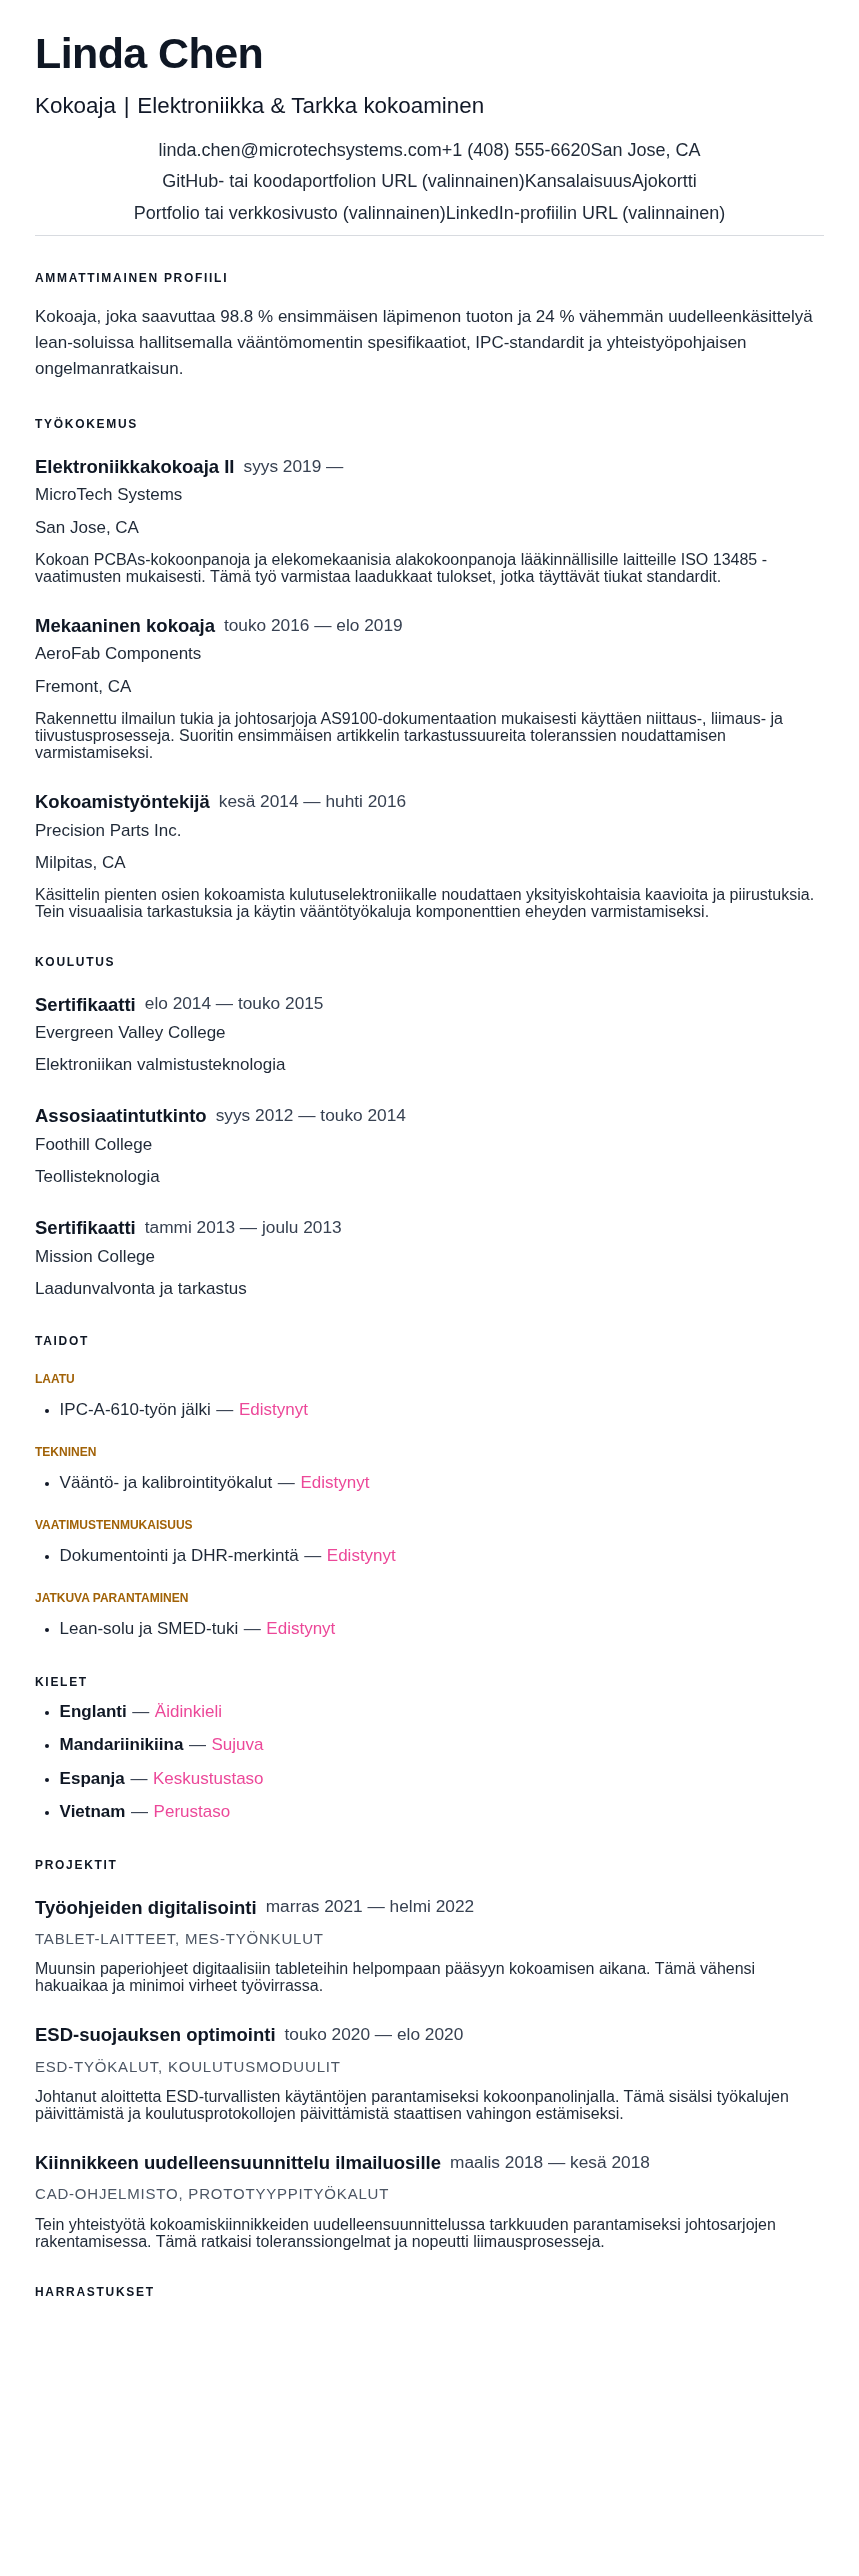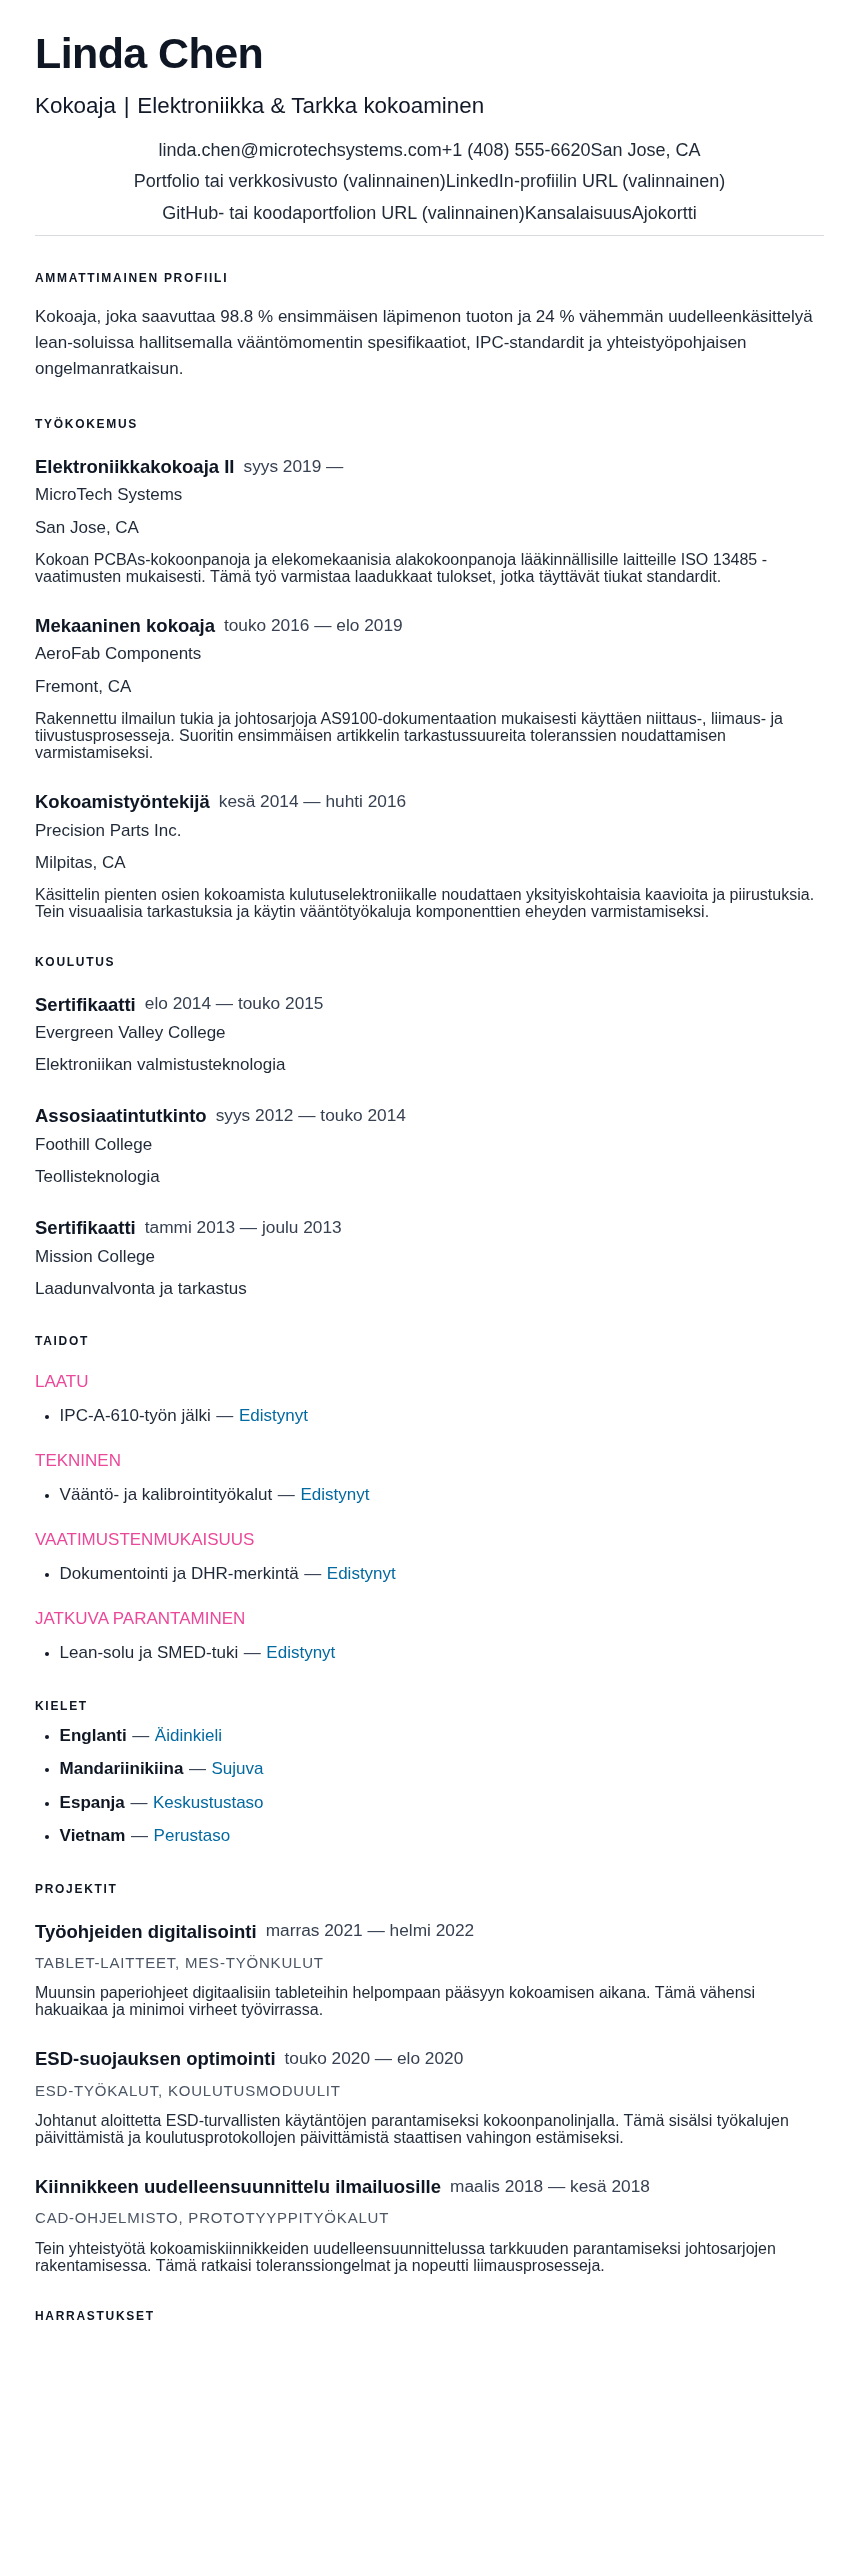--- a/index.html
+++ b/index.html
@@ -104,41 +104,41 @@
     margin-top: 11.2px;
     font-size: 15px;
     letter-spacing: 0.8px;
     text-transform: uppercase;
     color: #4b5563;
   }
 
   
   .skill-category {
     margin-top: 24.6px;
-    font-size: 17px;
-    font-weight: 400;
+    font-size: 12px;
+    font-weight: 700;
     text-transform: uppercase;
-    color: #ec4899;
+    color: #a16207;
   }
   ul.dot-list {
     margin-top: 12.3px;
     padding-left: 24.6px;
     list-style: disc;
   }
   ul.dot-list li {
     font-size: 17px;
     line-height: 1.3;
     color: #1f2937;
     margin-top: 11.2px;
   }
   ul.dot-list li:first-child { margin-top: 0; }
   ul.dot-list li::marker { color: #111827; font-size: 14.5px; }
   .lang-name { font-weight: 700; color: #0f1724; }
   .dash { margin: 0 5.6px; color: #374151; }
-  .level { color: #0369a1; text-align: center; }
+  .level { color: #ec4899; text-align: center; }
 
   
   .cert-name { font-size: 18.5px; font-weight: 700; color: #0f1724; }
   .cert-org { margin-top: 7.8px; font-size: 17px; color: #1f2937; }
   .cert-date {
     margin-top: 9px;
     font-size: 15px;
     letter-spacing: 0.8px;
     text-transform: uppercase;
     color: #4b5563;
@@ -154,24 +154,24 @@
 
     <div class="subtitle">
       <span>Kokoaja</span><span class="sep">|</span><span>Elektroniikka &amp; Tarkka kokoaminen</span>
     </div>
 
     <div class="contact-block">
       <div class="contact-row">
         <span>linda.chen@microtechsystems.com</span><span>+1 (408) 555-6620</span><span>San Jose, CA</span>
       </div>
       <div class="contact-row">
+        <span>GitHub- tai koodaportfolion URL (valinnainen)</span><span>Kansalaisuus</span><span>Ajokortti</span>
+      </div>
+      <div class="contact-row">
         <span>Portfolio tai verkkosivusto (valinnainen)</span><span>LinkedIn-profiilin URL (valinnainen)</span>
-      </div>
-      <div class="contact-row">
-        <span>GitHub- tai koodaportfolion URL (valinnainen)</span><span>Kansalaisuus</span><span>Ajokortti</span>
       </div>
     </div>
 
     <hr class="divider">
   </header>
 
   <section class="section">
     <h2 class="section-label">AMMATTIMAINEN PROFIILI</h2>
     <p class="profile-text">Kokoaja, joka saavuttaa 98.8 % ensimmäisen läpimenon tuoton ja 24 % vähemmän uudelleenkäsittelyä lean-soluissa hallitsemalla vääntömomentin spesifikaatiot, IPC-standardit ja yhteistyöpohjaisen ongelmanratkaisun.</p>
   </section>

